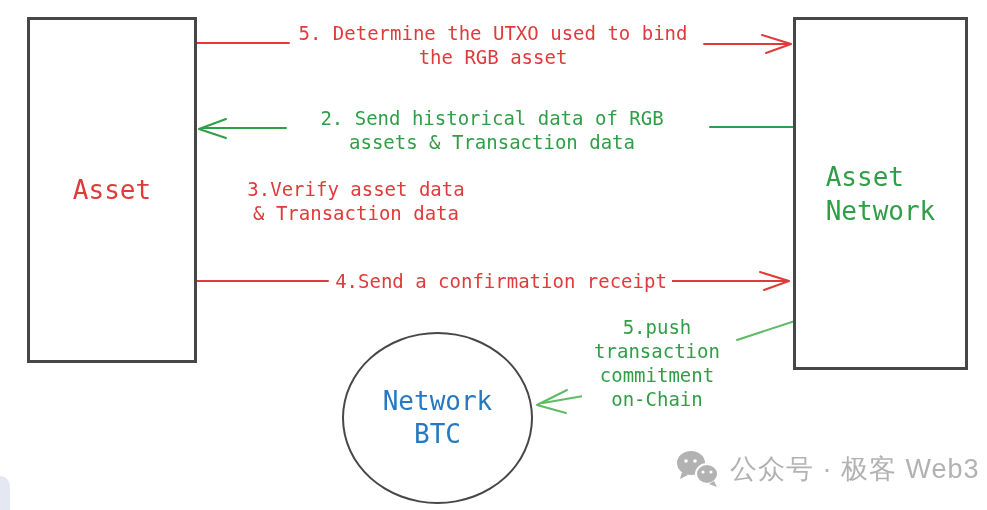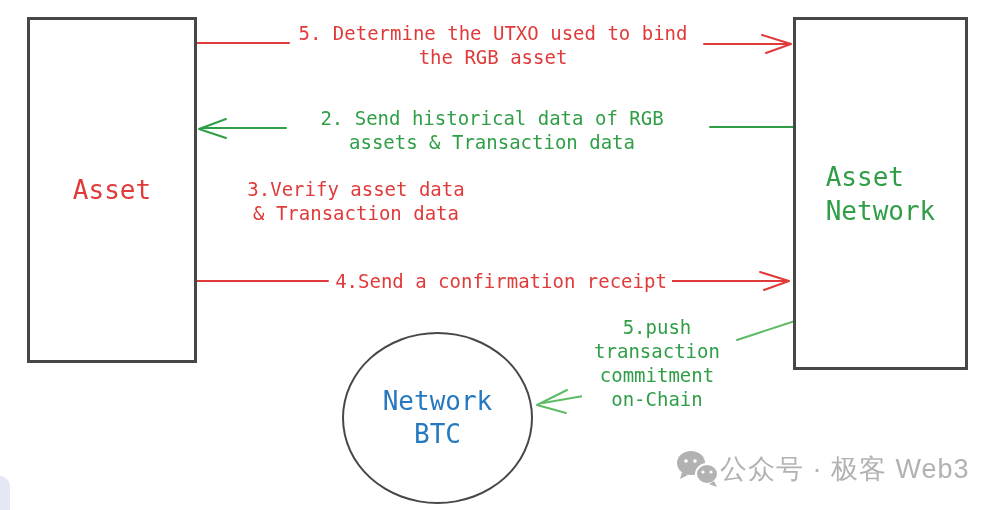--- a/index.html
+++ b/index.html
@@ -52,21 +52,21 @@
   .msg.green{color:var(--green);}
   .msg-1{left:293px;top:21px;width:400px;}
   .msg-2{left:292px;top:106px;width:400px;}
   .msg-3{left:198px;top:177px;width:238px;padding-left:39px;}
   .msg-4{left:330px;top:269px;width:342px;}
   .msg-5{left:582px;top:315px;width:150px;}
 
   .watermark{
     position:absolute;
     left:676px;top:450px;
-    display:flex;align-items:center;
+    display:flex;align-items:center;gap:10px;
     color:var(--watermark);
     font-family:"Liberation Sans", sans-serif;
     font-size:27px;
   }
   .watermark .wm-text{white-space:nowrap;letter-spacing:1px;}
 
   .corner-sliver{
     position:absolute;
     left:-10px;top:476px;width:20px;height:48px;
     border-radius:10px;

